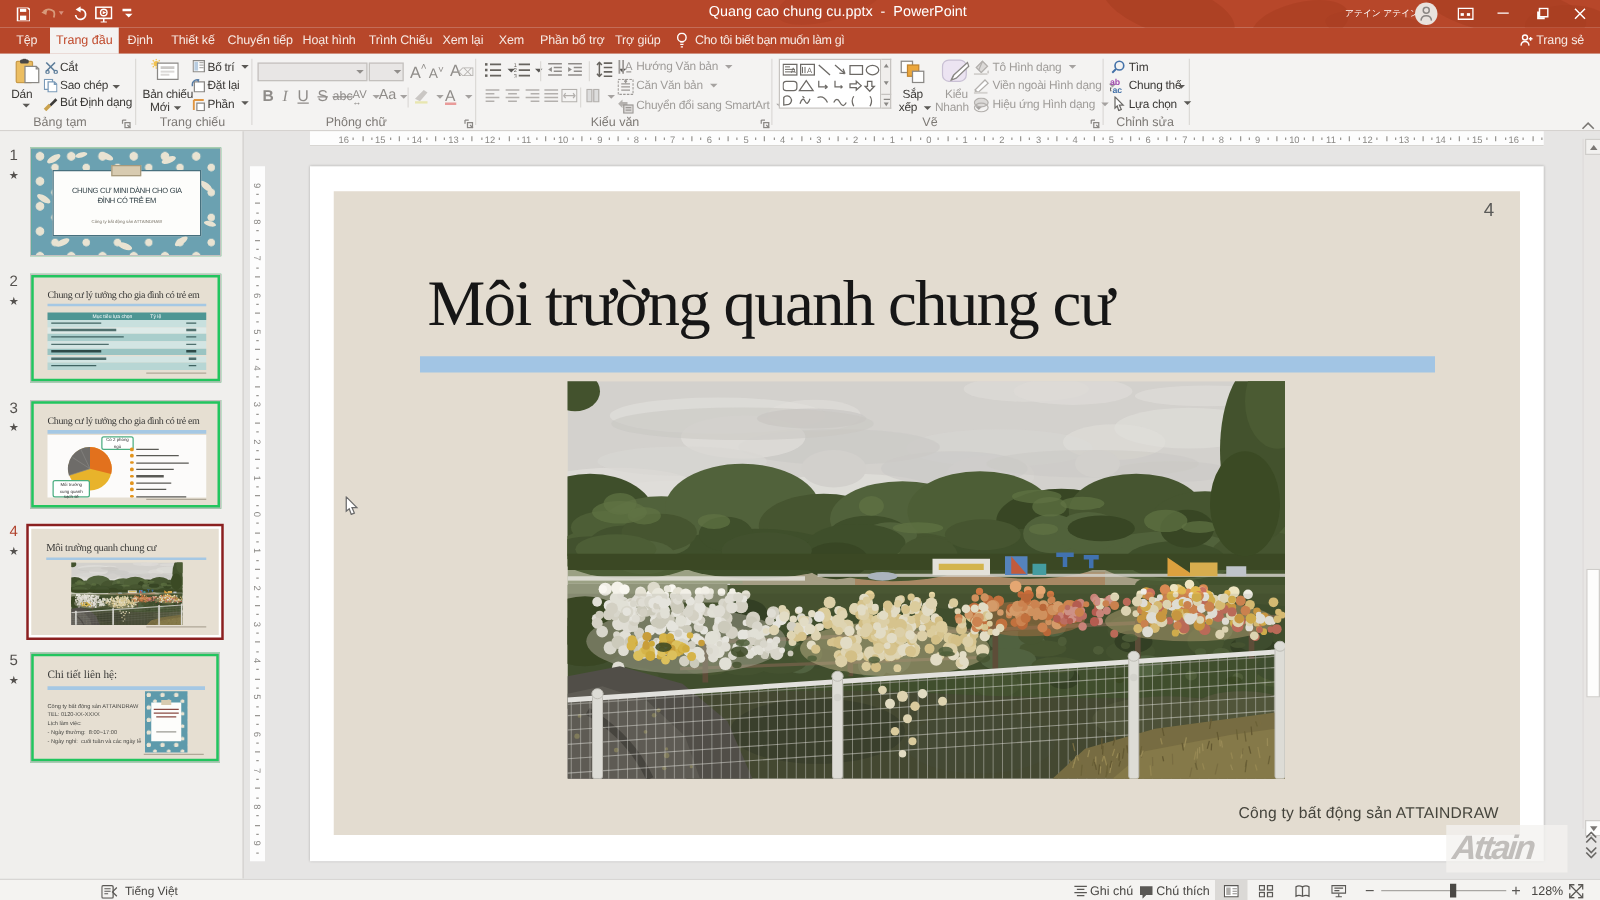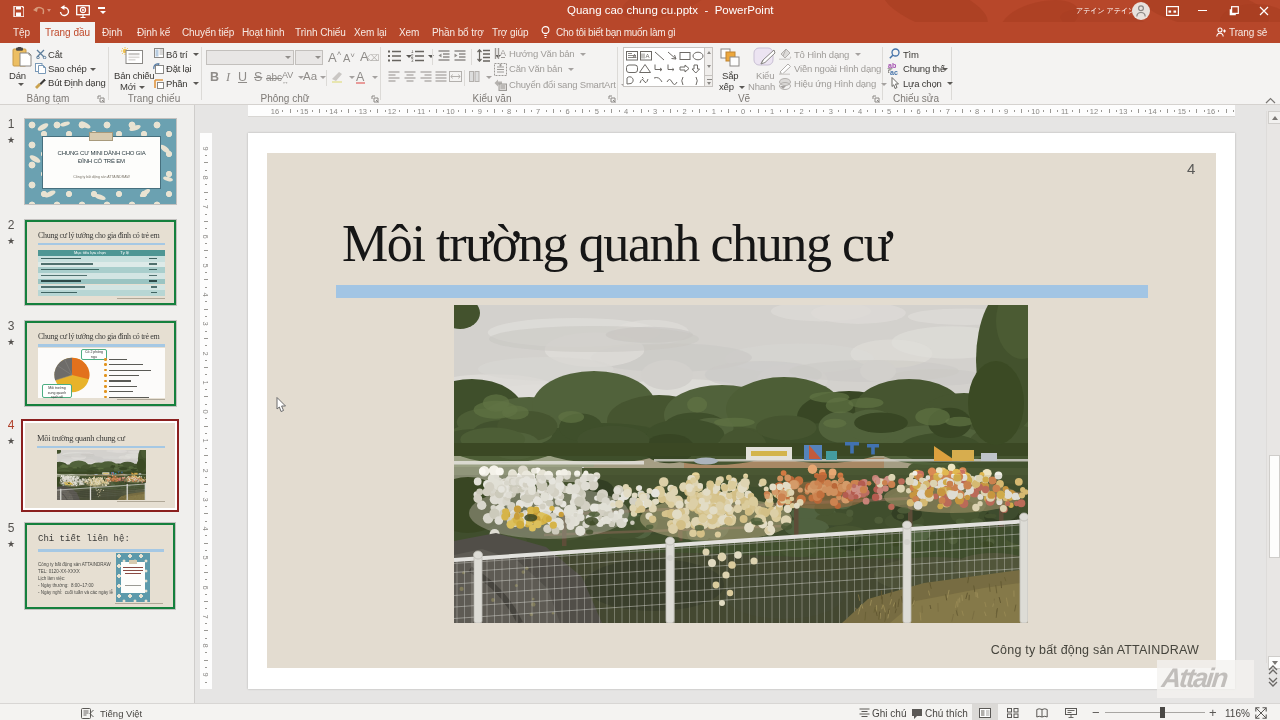--- a/index.html
+++ b/index.html
@@ -17,21 +17,21 @@
 .glabel{position:absolute;top:50px;font-size:10px;color:#7d7975;text-align:center;white-space:nowrap}
 .dlg{position:absolute;width:8px;height:8px}
 .btxt{position:absolute;font-size:9.5px;color:#3a3835;white-space:nowrap;letter-spacing:-.2px}
 .btxt.gray{color:#9f9c99}
 .dd{display:inline-block;width:0;height:0;border-left:3px solid transparent;border-right:3px solid transparent;border-top:3.5px solid #5a5855;vertical-align:middle;margin-left:3px}
 .dd.gray{border-top-color:#a5a2a0}
 
 #leftpanel{position:absolute;left:0;top:105px;width:195px;height:598px;background:#f0efed;border-right:1px solid #cfcdcb}
 .thumbnum{position:absolute;font-size:12px;color:#54514e;left:4px;width:14px;text-align:center}
 .thumbstar{position:absolute;font-size:9px;color:#54514e;left:4px;width:14px;text-align:center}
-.thumb{position:absolute;background:#15803d;border:1px solid #c3c1bf}
+.thumb{position:absolute;background:#22c55e;border:1px solid #c3c1bf}
 
 #editarea{position:absolute;left:196px;top:105px;width:1084px;height:598px;background:#e6e5e4}
 #hruler{position:absolute;left:52px;top:0;width:987px;height:12px;background:#fdfdfd;border-bottom:1px solid #d8d6d3}
 #vruler{position:absolute;left:4px;top:28px;width:12px;height:556px;background:#fdfdfd}
 .rnum{position:absolute;font-size:7.5px;color:#8a8885;font-family:"Liberation Sans",sans-serif}
 #page{position:absolute;left:52px;top:28px;width:987px;height:556px;background:#fff;box-shadow:0 0 2px rgba(0,0,0,.25)}
 #beige{position:absolute;left:19px;top:20px;width:949px;height:515px;background:#e3dcd0}
 #slidetitle{position:absolute;left:75px;top:61px;font-family:"Liberation Serif",serif;font-size:52px;color:#161616;white-space:nowrap;letter-spacing:-1.4px}
 #bluebar{position:absolute;left:69px;top:132px;width:812px;height:13px;background:#a2c5e4}
 #pagenum4{position:absolute;left:920px;top:7px;font-size:15px;color:#5a5a58}
@@ -1441,21 +1441,21 @@
       <path d="M0.7 3.2 v6.1 h6.1 v-1.5 h-4.6 v-4.6z" fill="#fff"></path>
     </svg>
   <svg class="abs" style="left:1259px;top:6px" width="10" height="10" viewBox="0 0 10 10">
       <path d="M1 1 L9 9 M9 1 L1 9" stroke="#fff" stroke-width="1.2"></path>
     </svg>
 </div>
 <div id="tabrow">
   <div id="seltab">Trang đầu</div>
   <div class="tab" style="left:13px">Tệp</div>
   <div class="tab" style="left:102px">Định</div>
-  <div class="tab" style="left:137px">Định kế</div>
+  <div class="tab" style="left:137px">Thiết kế</div>
   <div class="tab" style="left:182px">Chuyển tiếp</div>
   <div class="tab" style="left:242px">Hoạt hình</div>
   <div class="tab" style="left:295px">Trình Chiếu</div>
   <div class="tab" style="left:354px">Xem lại</div>
   <div class="tab" style="left:399px">Xem</div>
   <div class="tab" style="left:432px">Phần bổ trợ</div>
   <div class="tab" style="left:492px">Trợ giúp</div>
   <svg class="abs" style="left:541px;top:4px" width="9" height="13" viewBox="0 0 9 13">
       <circle cx="4.5" cy="4" r="3.4" fill="none" stroke="#fff" stroke-width="1.1"></circle>
       <path d="M3 7.5 h3 M3.2 9.5 h2.6 M3.6 11.5 h1.8" stroke="#fff" stroke-width="1"></path>
@@ -1743,21 +1743,21 @@
       <text x="0" y="6" font-size="7" font-weight="bold" fill="#a34fb0" font-family="sans-serif">ab</text>
       <text x="2" y="12.5" font-size="7" font-weight="bold" fill="#4472a8" font-family="sans-serif">ac</text>
       <path d="M1 8 q-1.5 1.5 0 3" fill="none" stroke="#6a6865"></path>
     </svg>
   <div class="btxt" style="left:903px;top:20px">Chung thế</div>
   <div class="dd abs" style="left:939px;top:25px"></div>
   <svg class="abs" style="left:891px;top:34px" width="9" height="12" viewBox="0 0 9 12">
       <path d="M1 0.5 L7.5 7 H4.5 L6 10.5 L4 11.5 L2.8 7.8 L1 9.5z" fill="#fff" stroke="#6a6865"></path>
     </svg>
   <div class="btxt" style="left:903px;top:34.5px">Lựa chọn <span class="dd"></span></div>
-  <div class="glabel" style="left:886px;width:60px">Chiếu sửa</div>
+  <div class="glabel" style="left:886px;width:60px">Chỉnh sửa</div>
   <svg class="abs" style="left:1265px;top:54px" width="11" height="7" viewBox="0 0 11 7">
       <path d="M1 6 L5.5 1.5 L10 6" fill="none" stroke="#7a7774" stroke-width="1.2"></path>
     </svg>
 </div>
 <div id="leftpanel">
   <div class="thumbnum" style="top:12px">1</div>
     <div class="thumbstar" style="top:30px">★</div>
   <div class="thumb" style="left:24px;top:13px;width:153px;height:87px">
     <div class="abs" style="left:0;top:0;width:151px;height:85px;background:#6ba1b1;background-image:radial-gradient(circle at 7px 6px,#e9e3d2 3.2px,transparent 3.7px),radial-gradient(circle at 19px 15px,#e9e3d2 2.8px,transparent 3.3px);background-size:25px 20px">
       <svg class="abs" style="left:0;top:0" width="151" height="85" viewBox="0 0 151 85">
@@ -1840,21 +1840,21 @@
       <svg class="abs" style="left:32px;top:27px" width="89" height="50" viewBox="0 0 574 318" preserveAspectRatio="none">
           <use href="#photoscene"></use>
         </svg>
       <div class="abs" style="left:92px;top:78px;width:48px;height:1.2px;background:#b0a898"></div>
     </div>
   </div>
   <div class="thumbnum" style="top:416px">5</div>
     <div class="thumbstar" style="top:434px">★</div>
   <div class="thumb" style="left:24px;top:417px;width:152px;height:88px">
     <div class="abs" style="left:2px;top:2px;width:146px;height:82px;background:#e6dfd2">
-      <div class="abs" style="left:11px;top:9px;font-family:Liberation Mono, monospace;font-size:9px;color:#3a3a38;white-space:nowrap">Chi tiết liên hệ:</div>
+      <div class="abs" style="left:11px;top:9px;font-family:Liberation Serif, serif;font-size:9px;color:#3a3a38;white-space:nowrap">Chi tiết liên hệ:</div>
       <div class="abs" style="left:11px;top:24px;width:126px;height:2.5px;background:#a5c8e4"></div>
       <div class="abs" style="left:11px;top:36px;font-size:4.5px;color:#4a4a46;line-height:7px;white-space:nowrap">Công ty bất động sản ATTAINDRAW<br>TEL: 0120-XX-XXXX<br>Lịch làm việc:<br>- Ngày thường:&nbsp; 8:00~17:00<br>- Ngày nghỉ:&nbsp; cuối tuần và các ngày lễ</div>
       <div class="abs" style="left:89px;top:28px;width:34px;height:49px;background:#5d9aab;background-image:radial-gradient(circle at 3px 3px,#e9e3d2 1.6px,transparent 2px),radial-gradient(circle at 8px 8px,#e9e3d2 1.3px,transparent 1.7px);background-size:11px 10px">
         <div class="abs" style="left:5px;top:9px;width:24px;height:31px;background:#fdfdfb"></div>
         <div class="abs" style="left:13px;top:7px;width:8px;height:4px;background:#d8cbb0"></div>
         <div class="abs" style="left:7px;top:14px;width:20px;height:1.2px;background:#8a4a42"></div>
         <div class="abs" style="left:7px;top:17px;width:20px;height:1.2px;background:#8a4a42"></div>
         <div class="abs" style="left:9px;top:20px;width:16px;height:1.2px;background:#8a4a42"></div>
         <div class="abs" style="left:9px;top:32px;width:16px;height:1px;background:#9a9a94"></div>
       </div>
@@ -2136,21 +2136,21 @@
       <path d="M6 1.5 V9" stroke="#5a5855"></path>
     </svg>
   <svg class="abs" style="left:1065px;top:3.5px" width="12" height="10" viewBox="0 0 12 10">
       <rect x="0.5" y="0.5" width="11" height="6" fill="none" stroke="#5a5855"></rect>
       <path d="M6 7 v2 M3.5 9.5 h5 M2.5 2.5 h7 M2.5 4.5 h4" stroke="#5a5855" stroke-width=".9"></path>
     </svg>
   <div class="abs" style="left:1092px;top:1px;font-size:13px;color:#5a5855">−</div>
   <div class="abs" style="left:1105px;top:7.5px;width:100px;height:1.5px;background:#a8a6a3"></div>
   <div class="abs" style="left:1160px;top:2.5px;width:5px;height:11px;background:#4a4845"></div>
   <div class="abs" style="left:1209px;top:1px;font-size:13px;color:#5a5855">+</div>
-  <div class="abs" style="left:1225px;top:3.5px;font-size:10px">116%</div>
+  <div class="abs" style="left:1225px;top:3.5px;font-size:10px">128%</div>
   <svg class="abs" style="left:1255px;top:2.5px" width="12" height="12" viewBox="0 0 12 12">
       <g fill="none" stroke="#5a5855" stroke-width="1.1">
         <path d="M4.5 0.8 H0.8 V4.5 M7.5 0.8 H11.2 V4.5 M4.5 11.2 H0.8 V7.5 M7.5 11.2 H11.2 V7.5"></path>
       </g>
       <path d="M1 1 L11 11 M11 1 L1 11" stroke="#5a5855" stroke-width="1"></path>
     </svg>
 </div>
 <div id="wm">
     <span>Attain</span>
   </div>

